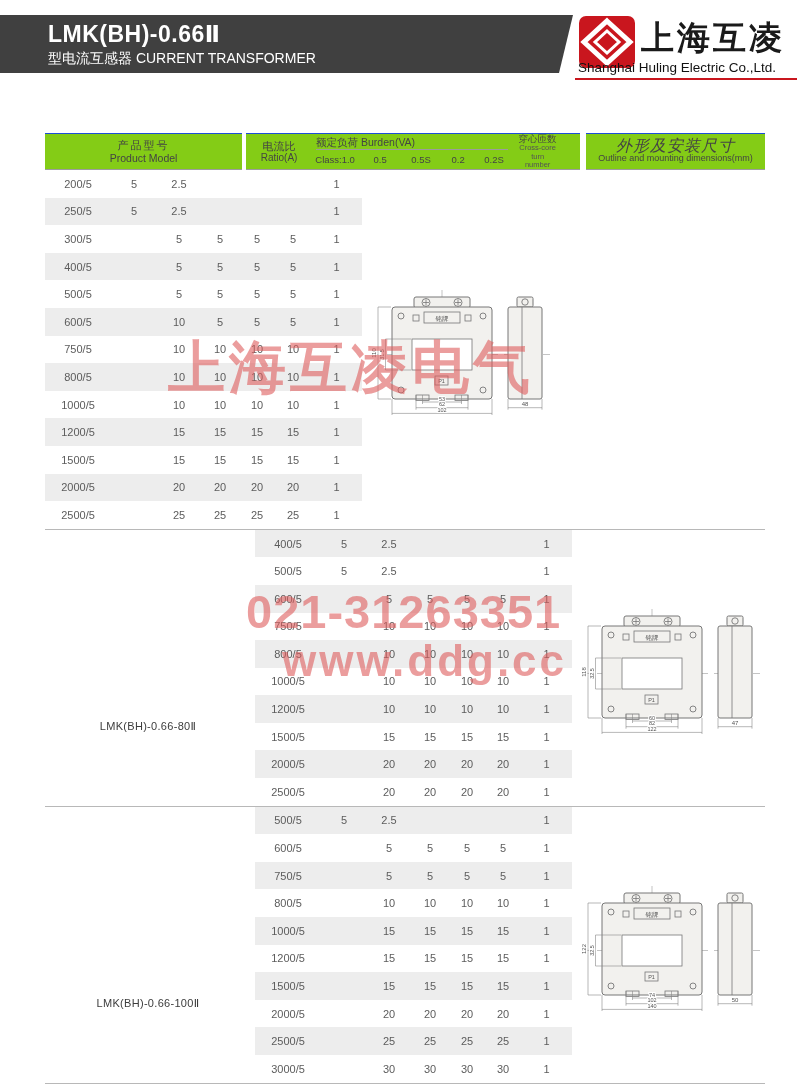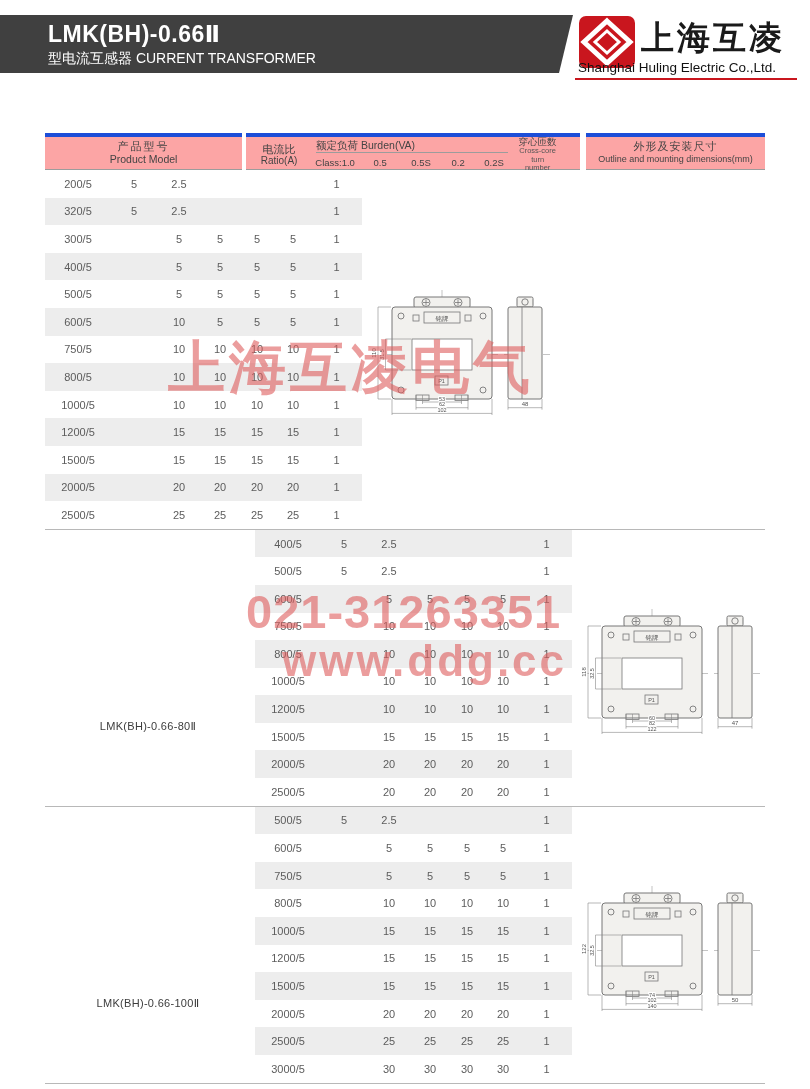--- a/index.html
+++ b/index.html
@@ -12,36 +12,36 @@
   .band .subtitle{position:absolute;left:48px;top:35px;font-size:14px;}
   .brand{position:absolute;left:575px;top:8px;width:228px;height:78px;background:#fff;}
   .brand-logo{position:absolute;left:4px;top:8px;width:56px;height:52px;}
   .brand-cn{position:absolute;left:66px;top:8px;font-size:33px;font-weight:bold;color:#1a1a1a;letter-spacing:3px;white-space:nowrap;}
   .brand-en{position:absolute;left:3px;top:52px;font-size:13.5px;color:#111;white-space:nowrap;}
   .brand-line{position:absolute;left:0;top:70px;width:222px;height:2px;}
   
   .table{position:absolute;left:45px;top:133px;width:720px;}
   *{box-sizing:border-box;}
   .thead{display:flex;height:37px;}
-  .th{background:#fca5a5;border-top:4px solid #1d4ed8;border-bottom:1px solid #9c9c9c;color:#444;}
+  .th{background:#84cc16;border-top:1px solid #1d4ed8;border-bottom:1px solid #9c9c9c;color:#444;}
   .th-product{width:206px;margin-right:4px;display:flex;flex-direction:column;justify-content:center;align-items:center;line-height:13px;}
   .th-product .cn{font-size:11px;letter-spacing:2px;}
   .th-product .en{font-size:10.5px;}
   .th-mid{width:349px;margin-right:6px;display:grid;
           grid-template-columns:66px 46px 44px 38px 36px 36px 51px;
           grid-template-rows:16px 19px;}
   .th-ratio{grid-area:1/1/3/2;display:flex;flex-direction:column;justify-content:center;align-items:center;line-height:12px;font-size:11px;}
   .th-ratio .en{font-size:10px;}
   .th-burden{grid-area:1/2/2/7;font-size:10.5px;line-height:17px;border-bottom:1px solid #9c9c9c;margin:0 4px;}
   .th-class{grid-row:2;display:flex;align-items:center;justify-content:center;font-size:9.5px;}
   .th-turns{grid-area:1/7/3/8;display:flex;flex-direction:column;justify-content:center;align-items:center;line-height:8.5px;}
   .th-turns .cn{font-size:9.5px;line-height:11px;}
   .th-turns .en{font-size:7.5px;color:#555;}
   .th-outline{width:187px;display:flex;flex-direction:column;justify-content:center;align-items:center;line-height:13px;}
-  .th-outline .cn{font-size:11px;letter-spacing:1px;}
+  .th-outline .cn{font-size:16px;letter-spacing:1px;font-style:italic;}
   .th-outline .en{font-size:9px;}
   
   .group{display:flex;}
   .group + .group{border-top:1px solid #b8b8b8;}
   #tbody{border-bottom:1px solid #b8b8b8;}
   .gmodel{width:206px;margin-right:4px;position:relative;}
   .model-label{position:absolute;left:0;right:0;top:71%;transform:translateY(-50%);
                text-align:center;font-size:11px;color:#3c3c3c;letter-spacing:.3px;}
   .gmid{width:317px;margin-right:6px;}
   .row{display:grid;grid-template-columns:66px 46px 44px 38px 36px 36px 51px;height:27.6px;align-items:center;}
@@ -111,21 +111,21 @@
             <div class="row">
               <div class="c c0">200/5</div>
               <div class="c c1">5</div>
               <div class="c c2">2.5</div>
               <div class="c c3"></div>
               <div class="c c4"></div>
               <div class="c c5"></div>
               <div class="c c6">1</div>
             </div>
             <div class="row alt">
-              <div class="c c0">320/5</div>
+              <div class="c c0">250/5</div>
               <div class="c c1">5</div>
               <div class="c c2">2.5</div>
               <div class="c c3"></div>
               <div class="c c4"></div>
               <div class="c c5"></div>
               <div class="c c6">1</div>
             </div>
             <div class="row">
               <div class="c c0">300/5</div>
               <div class="c c1"></div>

